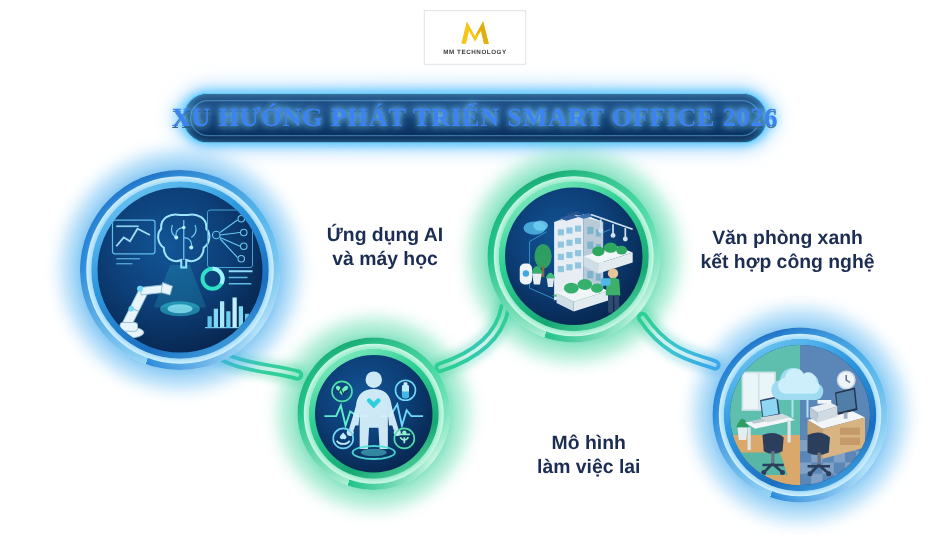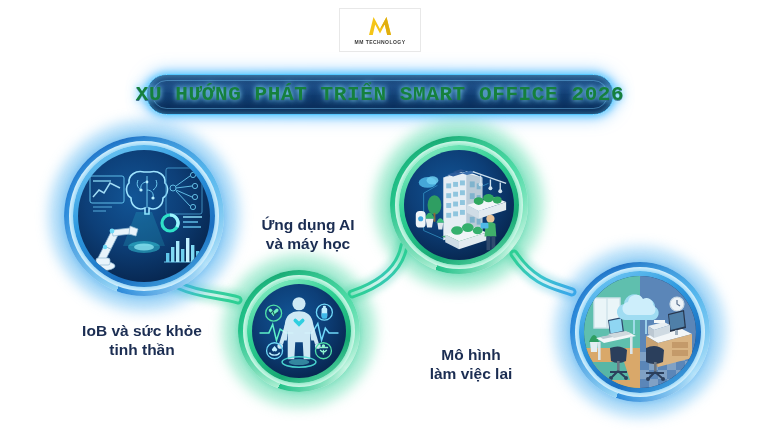--- a/index.html
+++ b/index.html
@@ -100,27 +100,27 @@
   }
   .banner-title {
     position: absolute;
     inset: 0;
     display: flex;
     align-items: center;
     justify-content: center;
     font-size: 21px;
     font-weight: bold;
     letter-spacing: 0.6px;
-    color: #15803d;
+    color: #3b82f6;
     text-shadow:
       0 0 5px rgba(150,230,255,0.95),
       0 0 12px rgba(90,200,255,0.70),
       0 1px 0 rgba(10,40,80,0.8);
     white-space: nowrap;
-    font-family: Liberation Mono, monospace;
+    font-family: Liberation Serif, serif;
   }
 
   
   .chain {
     position: absolute;
     left: 0;
     top: 0;
     width: 760px;
     height: 430px;
     pointer-events: none;
@@ -579,23 +579,23 @@
 
         <g>
           <path d="M40 28 a10 10 0 0 1 19 -4 a8 8 0 0 1 12 7 a7 7 0 0 1 -2 13 L42 44 a8 8 0 0 1 -2 -16 Z" fill="#9fdcf2"></path>
           <path d="M44 26 a8 8 0 0 1 15 -3 a6.5 6.5 0 0 1 10 6 a5.5 5.5 0 0 1 -2 10 L46 39 a6.5 6.5 0 0 1 -2 -13 Z" fill="#cdeefb"></path>
           <path d="M50 44 L50 58 M62 44 L62 58" stroke="#aee3f5" stroke-width="1.6" fill="none"></path>
         </g>
       </svg>
     </div>
   </div>
 
-  <div class="label" style="left:233px; top:180px; width:150px;margin-top:36px;">Ứng dụng AI
+  <div class="label" style="left:233px; top:180px; width:150px;">Ứng dụng AI
 và máy học</div>
 
-  <div class="label" style="left:62px; top:322px; width:160px;">IoB và sức khỏe
-tinh thần</div>
-
+
+  <div class="label" style="left:538px; top:182px; width:184px;">Văn phòng xanh
+kết hợp công nghệ</div>
 
   <div class="label" style="left:396px; top:320px; width:150px;margin-top:26px;">Mô hình
 làm việc lai</div>
 
 </div>
 
 </body></html>

